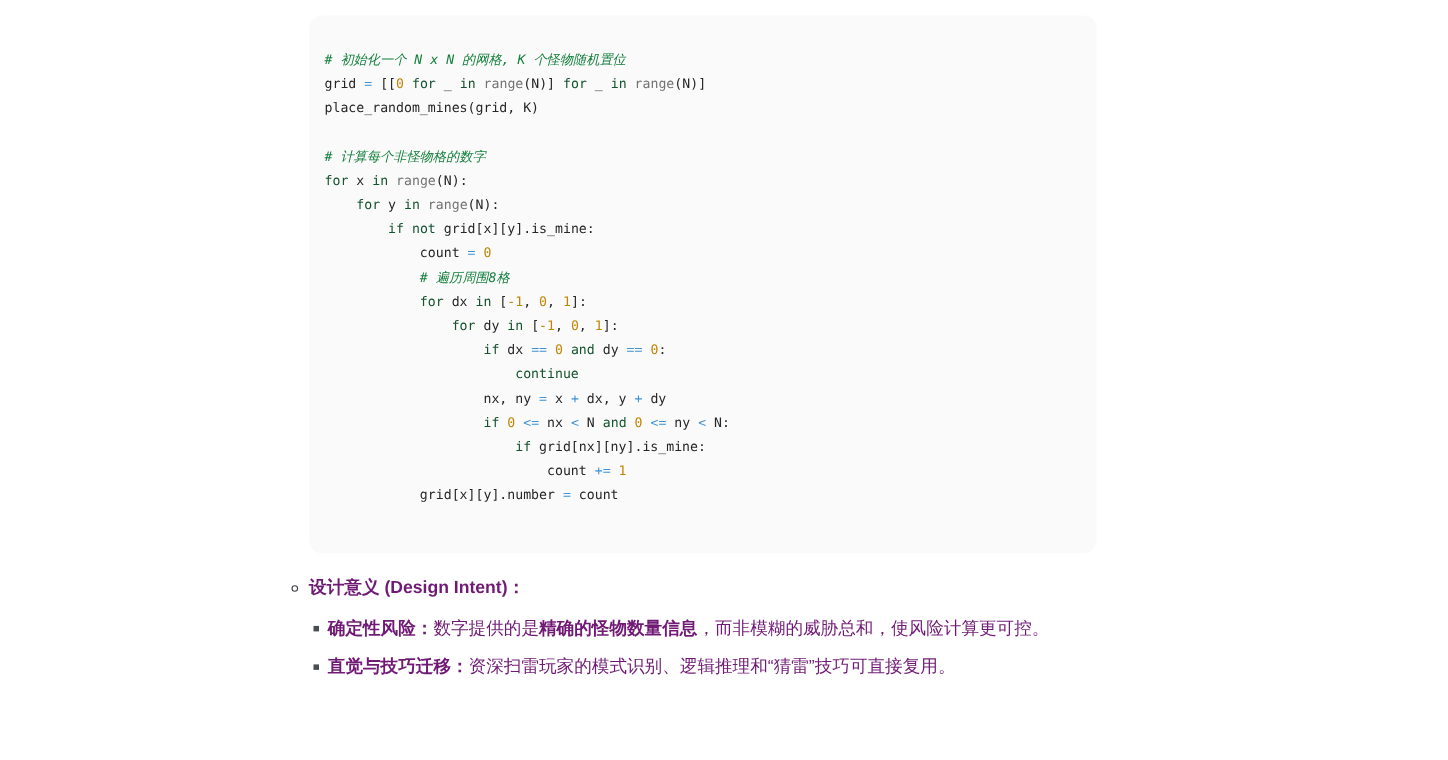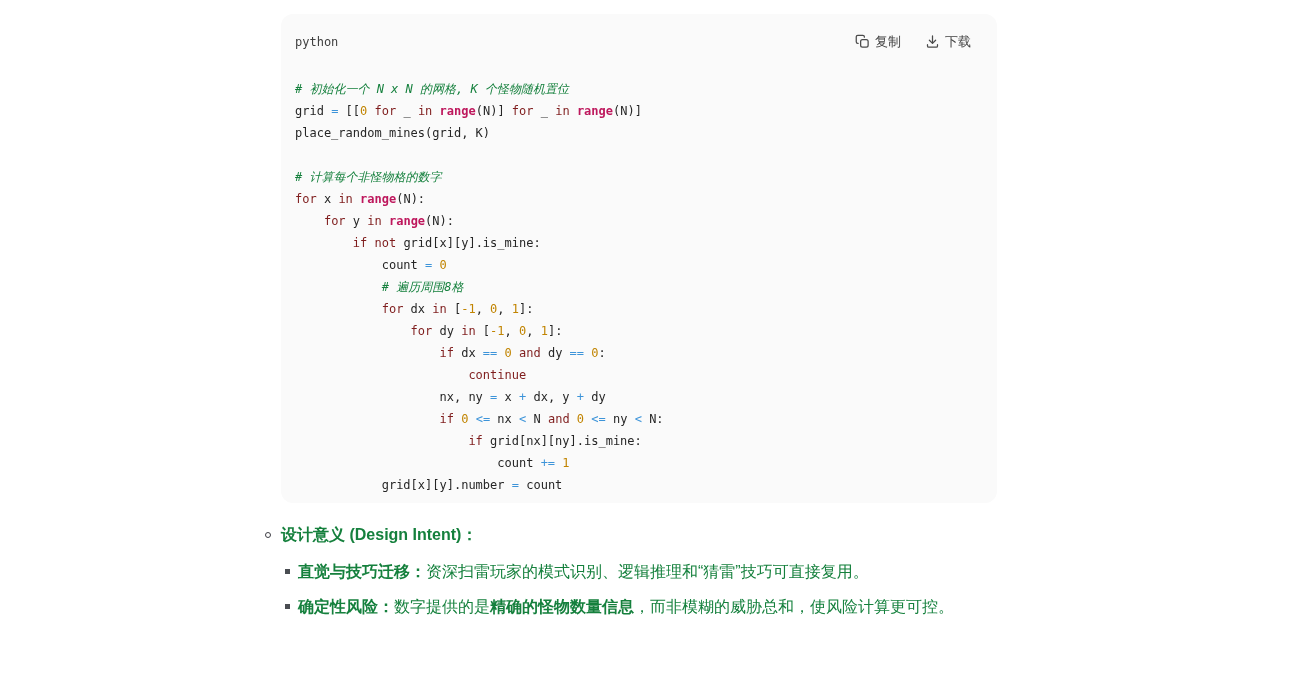--- a/index.html
+++ b/index.html
@@ -35,30 +35,30 @@
   .action-btn svg { display:block; }
 
   pre.code-content {
     margin:0; padding:29px 14px 0 14px;
     font-family:"DejaVu Sans Mono", monospace;
     font-size:12px; line-height:22px;
     color:#262626; white-space:pre;
   }
   .code-line { height:22px; }
   .tok-c { color:#15803d; font-style:italic; }
-  .tok-k { color:#7f1d1d; }
-  .tok-f { color:#be185d;font-weight:bold; }
+  .tok-k { color:#14532d; }
+  .tok-f { color:#737373; }
   .tok-n { color:#c18401; }
   .tok-o { color:#3d94d9; }
   .tok-p { color:#262626; }
 
   
   .content {
     position:absolute; left:265px; top:524px; width:736px;
-    color:#15803d;
+    color:#701a75;
   }
   .heading-row { display:flex; align-items:flex-start; }
   .circle-bullet {
     flex:none; width:6px; height:6px;
     border:1.5px solid #3f3f46; border-radius:50%;
     margin:8px 10px 0 0;
   }
   .heading-text { font-size:16px; font-weight:bold; line-height:22px; }
   .sub-list { margin-top:13px; padding-left:20px; }
   .sub-item {
@@ -68,55 +68,31 @@
   .square-bullet {
     flex:none; width:5px; height:5px; background:#4a4d52;
     margin:10px 8px 0 0;
   }
   .sub-item-text { max-width:700px; }
 </style>
 </head>
 <body>
 
 <div class="code-card">
-  <div class="code-header">
-    <span class="code-lang">python</span>
-    <div class="code-actions">
-      <button class="action-btn">
-        <span>
-          <svg width="15" height="15" viewBox="0 0 24 24" fill="none" stroke="#4a4a4a" stroke-width="2" stroke-linecap="round" stroke-linejoin="round">
-            <rect x="9" y="9" width="12" height="12" rx="3"></rect>
-            <path d="M5 15H4.5A2.5 2.5 0 0 1 2 12.5v-8A2.5 2.5 0 0 1 4.5 2h8A2.5 2.5 0 0 1 15 4.5V5"></path>
-          </svg>
-        </span>
-        <span>复制</span>
-      </button>
-      <button class="action-btn">
-        <span>
-          <svg width="15" height="15" viewBox="0 0 24 24" fill="none" stroke="#4a4a4a" stroke-width="2" stroke-linecap="round" stroke-linejoin="round">
-            <path d="M12 3v11"></path>
-            <path d="m7 10 5 5 5-5"></path>
-            <path d="M4 17v2a2 2 0 0 0 2 2h12a2 2 0 0 0 2-2v-2"></path>
-          </svg>
-        </span>
-        <span>下载</span>
-      </button>
-    </div>
-  </div>
   <pre class="code-content"><div class="code-line"><span class="tok-c"># 初始化一个 N x N 的网格, K 个怪物随机置位</span></div><div class="code-line"><span class="tok-p">grid </span><span class="tok-o">=</span><span class="tok-p"> [[</span><span class="tok-n">0</span><span class="tok-p"> </span><span class="tok-k">for</span><span class="tok-p"> _ </span><span class="tok-k">in</span><span class="tok-p"> </span><span class="tok-f">range</span><span class="tok-p">(N)] </span><span class="tok-k">for</span><span class="tok-p"> _ </span><span class="tok-k">in</span><span class="tok-p"> </span><span class="tok-f">range</span><span class="tok-p">(N)]</span></div><div class="code-line"><span class="tok-p">place_random_mines(grid, K)</span></div><div class="code-line"> </div><div class="code-line"><span class="tok-c"># 计算每个非怪物格的数字</span></div><div class="code-line"><span class="tok-k">for</span><span class="tok-p"> x </span><span class="tok-k">in</span><span class="tok-p"> </span><span class="tok-f">range</span><span class="tok-p">(N):</span></div><div class="code-line"><span class="tok-p">    </span><span class="tok-k">for</span><span class="tok-p"> y </span><span class="tok-k">in</span><span class="tok-p"> </span><span class="tok-f">range</span><span class="tok-p">(N):</span></div><div class="code-line"><span class="tok-p">        </span><span class="tok-k">if</span><span class="tok-p"> </span><span class="tok-k">not</span><span class="tok-p"> grid[x][y].is_mine:</span></div><div class="code-line"><span class="tok-p">            count </span><span class="tok-o">=</span><span class="tok-p"> </span><span class="tok-n">0</span></div><div class="code-line"><span class="tok-p">            </span><span class="tok-c"># 遍历周围8格</span></div><div class="code-line"><span class="tok-p">            </span><span class="tok-k">for</span><span class="tok-p"> dx </span><span class="tok-k">in</span><span class="tok-p"> [</span><span class="tok-n">-1</span><span class="tok-p">, </span><span class="tok-n">0</span><span class="tok-p">, </span><span class="tok-n">1</span><span class="tok-p">]:</span></div><div class="code-line"><span class="tok-p">                </span><span class="tok-k">for</span><span class="tok-p"> dy </span><span class="tok-k">in</span><span class="tok-p"> [</span><span class="tok-n">-1</span><span class="tok-p">, </span><span class="tok-n">0</span><span class="tok-p">, </span><span class="tok-n">1</span><span class="tok-p">]:</span></div><div class="code-line"><span class="tok-p">                    </span><span class="tok-k">if</span><span class="tok-p"> dx </span><span class="tok-o">==</span><span class="tok-p"> </span><span class="tok-n">0</span><span class="tok-p"> </span><span class="tok-k">and</span><span class="tok-p"> dy </span><span class="tok-o">==</span><span class="tok-p"> </span><span class="tok-n">0</span><span class="tok-p">:</span></div><div class="code-line"><span class="tok-p">                        </span><span class="tok-k">continue</span></div><div class="code-line"><span class="tok-p">                    nx, ny </span><span class="tok-o">=</span><span class="tok-p"> x </span><span class="tok-o">+</span><span class="tok-p"> dx, y </span><span class="tok-o">+</span><span class="tok-p"> dy</span></div><div class="code-line"><span class="tok-p">                    </span><span class="tok-k">if</span><span class="tok-p"> </span><span class="tok-n">0</span><span class="tok-p"> </span><span class="tok-o">&lt;=</span><span class="tok-p"> nx </span><span class="tok-o">&lt;</span><span class="tok-p"> N </span><span class="tok-k">and</span><span class="tok-p"> </span><span class="tok-n">0</span><span class="tok-p"> </span><span class="tok-o">&lt;=</span><span class="tok-p"> ny </span><span class="tok-o">&lt;</span><span class="tok-p"> N:</span></div><div class="code-line"><span class="tok-p">                        </span><span class="tok-k">if</span><span class="tok-p"> grid[nx][ny].is_mine:</span></div><div class="code-line"><span class="tok-p">                            count </span><span class="tok-o">+=</span><span class="tok-p"> </span><span class="tok-n">1</span></div><div class="code-line"><span class="tok-p">            grid[x][y].number </span><span class="tok-o">=</span><span class="tok-p"> count</span></div></pre>
 </div>
 
 <div class="content">
   <div class="heading-row">
     <span class="circle-bullet"></span>
     <span class="heading-text">设计意义 (Design Intent)：</span>
   </div>
   <div class="sub-list">
       <div class="sub-item">
         <span class="square-bullet"></span>
-        <span class="sub-item-text"><strong>直觉与技巧迁移：</strong><span>资深扫雷玩家的模式识别、逻辑推理和“猜雷”技巧可直接复用。</span></span>
+        <span class="sub-item-text"><strong>确定性风险：</strong><span>数字提供的是</span><strong>精确的怪物数量信息</strong><span>，而非模糊的威胁总和，使风险计算更可控。</span></span>
       </div>
       <div class="sub-item">
         <span class="square-bullet"></span>
-        <span class="sub-item-text"><strong>确定性风险：</strong><span>数字提供的是</span><strong>精确的怪物数量信息</strong><span>，而非模糊的威胁总和，使风险计算更可控。</span></span>
+        <span class="sub-item-text"><strong>直觉与技巧迁移：</strong><span>资深扫雷玩家的模式识别、逻辑推理和“猜雷”技巧可直接复用。</span></span>
       </div>
     </div>
 </div>
 
 </body></html>

